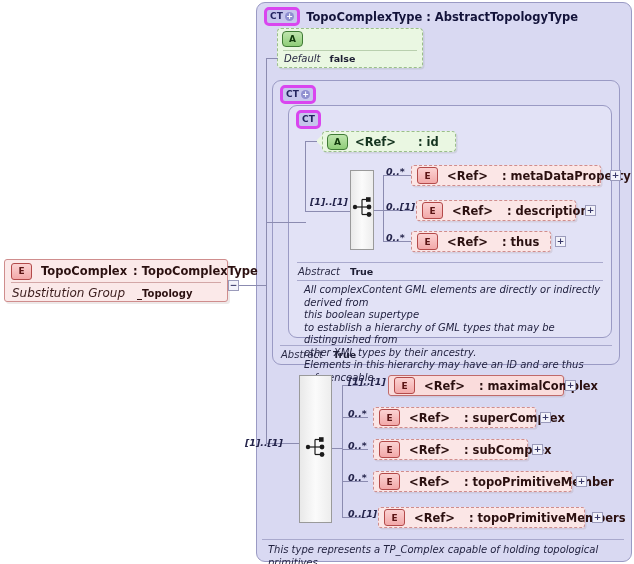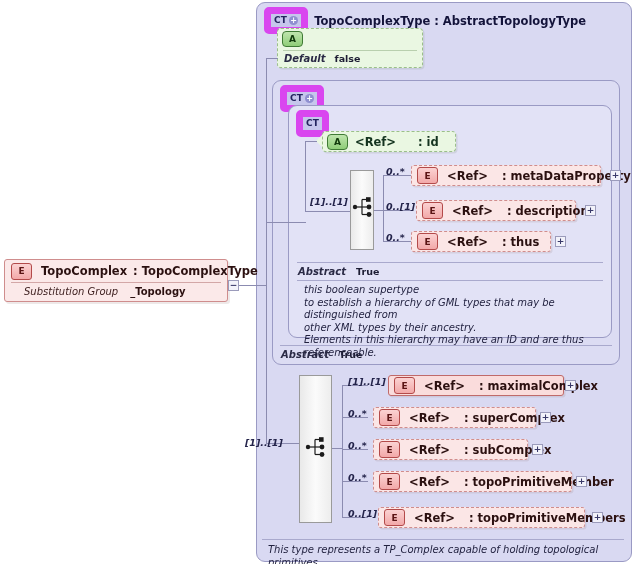--- a/index.html
+++ b/index.html
@@ -20,21 +20,21 @@
   .panel-l2{background:#e2e2f6;}
 
   .panel-hdr{
     position:absolute;display:flex;align-items:center;gap:6px;
     font-size:11.5px;font-weight:bold;color:#13133a;white-space:nowrap;
   }
 
   
   .badge-ct{
     display:inline-flex;align-items:center;gap:2px;
-    border:7px solid #d946ef;border-radius:5px;
+    border:3px solid #d946ef;border-radius:5px;
     background:#c6c6ec;color:#23235e;
     font-size:9px;font-weight:bold;line-height:1;
     padding:2px 3px;letter-spacing:.2px;
   }
   .plusglyph{
     display:inline-block;width:9px;height:9px;border-radius:50%;
     background:#8f8fd0;color:#ffffff;font-size:8px;line-height:9px;
     text-align:center;font-weight:bold;
   }
 
@@ -47,21 +47,21 @@
   .attr-row{display:flex;align-items:center;height:20px;padding:0 6px 0 4px;}
   .badge-a{
     display:inline-flex;align-items:center;justify-content:center;
     width:19px;height:14px;border:1px solid #3f7a35;border-radius:4px;
     background:linear-gradient(#bfe5ae,#8fcd78);
     color:#123a0c;font-size:9px;font-weight:bold;margin-right:7px;
   }
   .attr-name{font-size:11.5px;font-weight:bold;color:#14331f;white-space:nowrap;}
   .attr-sep{height:1px;background:#b9cfae;margin:1px 5px 0 5px;}
   .attr-def{display:flex;align-items:center;gap:9px;padding:2px 6px 3px 6px;}
-  .lbl-it{font-style:italic;font-size:10px;color:#2a2a45;font-weight:bold;}
+  .lbl-it{font-style:italic;font-size:10px;color:#2a2a45;}
   .lbl-val{font-size:9.5px;font-weight:bold;color:#1d1d33;}
 
   
   .nose{
     position:absolute;width:0;height:0;
     border-top:7px solid transparent;border-bottom:7px solid transparent;
     border-right:7px solid #eaf7e2;
   }
 
   
@@ -108,21 +108,21 @@
 
   
   .rootcard{
     position:absolute;box-sizing:border-box;
     background:#fbe9e9;border:1px solid #cf8d8d;border-radius:3px;
     box-shadow:2px 2px 0 rgba(140,110,110,.15);
   }
   .root-title{display:flex;align-items:center;height:22px;padding:0 8px 0 6px;}
   .root-sep{height:1px;background:#d3a7a7;margin:0 6px;}
   .root-sub{display:flex;align-items:center;gap:12px;padding:3px 8px 4px 7px;}
-  .sg-lbl{font-style:italic;font-size:10px;color:#3a1c1c;margin-left:12px;}
+  .sg-lbl{font-style:italic;font-size:12px;color:#3a1c1c;}
   .sg-val{font-size:10px;font-weight:bold;color:#2b1010;}
 
   .card-mult{
     position:absolute;font-style:italic;font-size:9.5px;font-weight:bold;
     color:#23234a;white-space:nowrap;
   }
 </style>
 </head>
 <body>
 
@@ -227,20 +227,21 @@
 </div>
 <div class="toggle" style="left:555px;top:236px;">+</div>
 
 <div class="hr" style="left:297px;top:262px;width:306px;"></div>
 <div class="plainrow" style="left:298px;top:266px;">
   <span class="lbl-it">Abstract</span>
   <span class="lbl-val">True</span>
 </div>
 <div class="hr" style="left:297px;top:280px;width:306px;"></div>
 <div class="doctext" style="position:absolute;left:296px;top:281px;width:310px;">
+  <div>All complexContent GML elements are directly or indirectly derived from</div>
   <div>this boolean supertype</div>
   <div>to establish a hierarchy of GML types that may be distinguished from</div>
   <div>other XML types by their ancestry.</div>
   <div>Elements in this hierarchy may have an ID and are thus referenceable.</div>
 </div>
 
 <div class="ln lnv" style="left:266px;top:58px;height:385px;"></div>
 <div class="ln lnh" style="left:266px;top:58px;width:12px;"></div>
 <div class="ln lnh" style="left:266px;top:222px;width:40px;"></div>
 <div class="ln lnh" style="left:266px;top:443px;width:33px;"></div>

